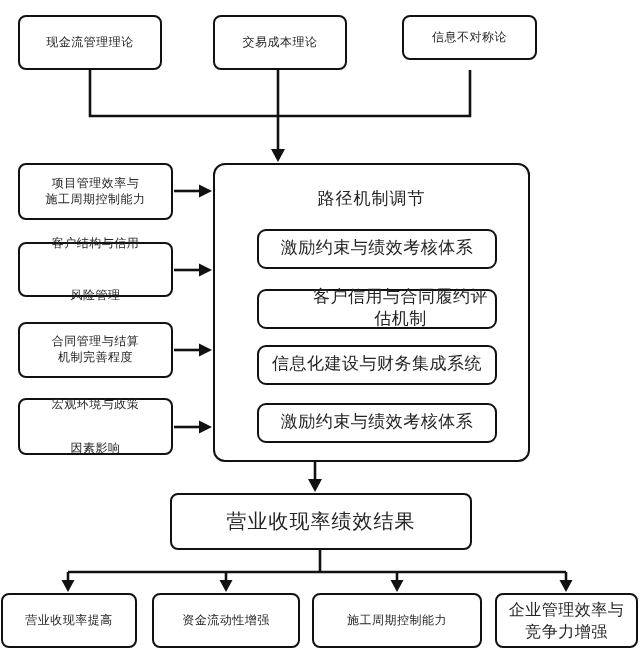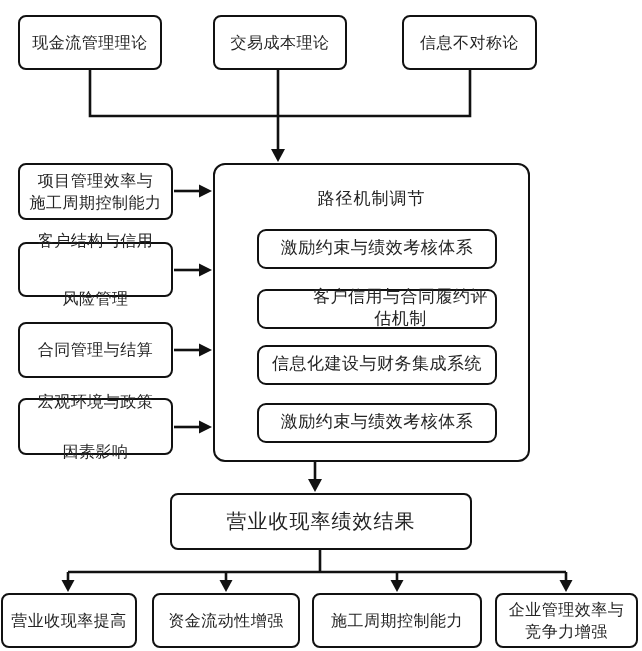--- a/index.html
+++ b/index.html
@@ -19,28 +19,28 @@
   .connectors{position:absolute;left:0;top:0;width:642px;height:651px;}
   .box{
     position:absolute;
     box-sizing:border-box;
     border:2.5px solid var(--line);
     border-radius:8px;
     background:var(--bg);
     display:flex;flex-direction:column;
     align-items:center;justify-content:center;
     text-align:center;
-    font-size:16px;line-height:1.32;
+    font-size:12px;line-height:1.32;
     letter-spacing:.5px;
   }
   .line:empty{display:none;}
   
   .t1{left:18px;top:15px;width:144px;height:55px;}
   .t2{left:213px;top:15px;width:134px;height:55px;}
-  .t3{left:402px;top:15px;width:135px;height:55px;text-align:right;}
+  .t3{left:402px;top:15px;width:135px;height:45px;text-align:right;}
   
   .l1{left:18px;top:163px;width:155px;height:57px;}
   .l2{left:18px;top:242px;width:155px;height:55px;gap:36px;}
   .l3{left:18px;top:322px;width:155px;height:56px;}
   .l4{left:18px;top:398px;width:155px;height:57px;gap:28px;}
   
   .mech{
     position:absolute;left:213px;top:163px;width:317px;height:299px;
     box-sizing:border-box;border:2.5px solid var(--line);
     background:var(--bg);border-radius:12px;font-family:Liberation Mono, monospace;
@@ -116,20 +116,21 @@
   <div class="box l1">
     <span class="line">项目管理效率与</span>
     <span class="line">施工周期控制能力</span>
   </div>
   <div class="box l2">
     <span class="line">客户结构与信用</span>
     <span class="line">风险管理</span>
   </div>
   <div class="box l3">
     <span class="line">合同管理与结算</span>
+    <span class="line">机制完善程度</span>
   </div>
   <div class="box l4">
     <span class="line">宏观环境与政策</span>
     <span class="line">因素影响</span>
   </div>
 
   <div class="mech">
     <div class="mech-title">路径机制调节</div>
     <div class="box mi mi1">
       <span class="line">激励约束与绩效考核体系</span>

